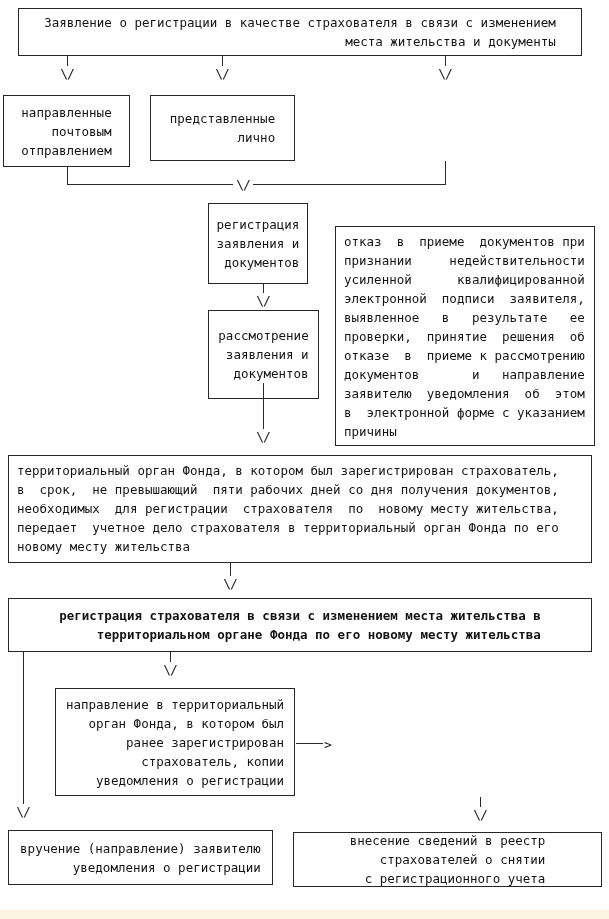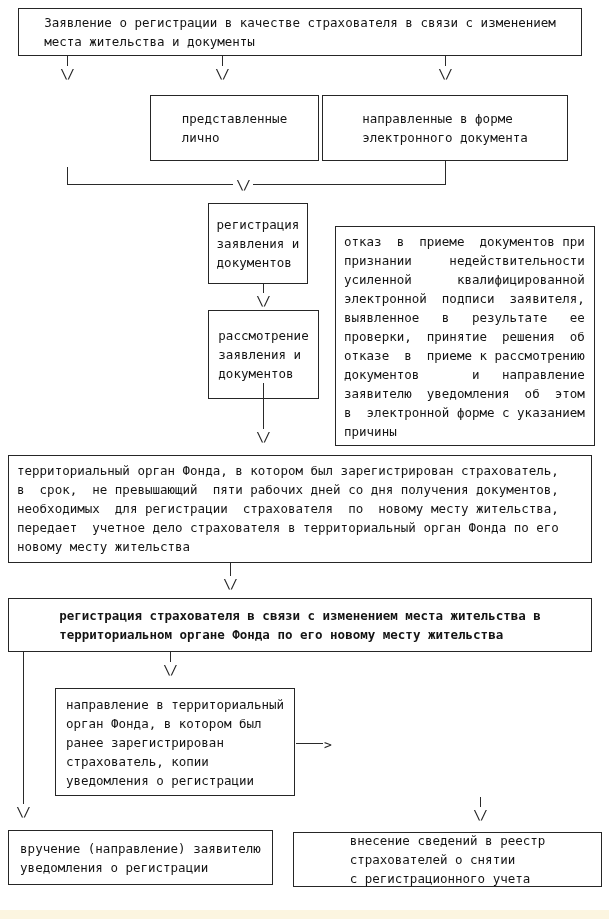--- a/index.html
+++ b/index.html
@@ -16,21 +16,21 @@
     border:1px solid #262626;
     background:#ffffff;
     box-sizing:border-box;
     font-size:12.5px;
     line-height:19px;
   }
   .center{
     display:flex;
     align-items:center;
     justify-content:center;
-    text-align:left;
+    text-align:right;
     white-space:pre-line;
     padding:2px 4px;
   }
   .pre{
     white-space:pre;
     text-align:left;
     padding:5px 8px;
   }
   .vline,.hline{
     position:absolute;
@@ -70,24 +70,25 @@
   <div class="box center" style="left:18px;top:8px;width:564px;height:48px;">Заявление о регистрации в качестве страхователя в связи с изменением
 места жительства и документы</div>
 
   <div class="vline" style="left:67px;top:56px;height:10px;"></div>
   <span class="v" style="left:67px;top:66px;">\/</span>
   <div class="vline" style="left:222px;top:56px;height:10px;"></div>
   <span class="v" style="left:222px;top:66px;">\/</span>
   <div class="vline" style="left:445px;top:56px;height:10px;"></div>
   <span class="v" style="left:445px;top:66px;">\/</span>
 
-  <div class="box center" style="left:150px;top:95px;width:169px;height:66px;">представленные
+  <div class="box center" style="left:3px;top:95px;width:127px;height:72px;">направленные
+почтовым
+отправлением</div>
+  <div class="box center" style="left:150px;top:95px;width:145px;height:66px;">представленные
 лично</div>
-  <div class="box center" style="left:322px;top:95px;width:246px;height:66px;">направленные в форме
-электронного документа</div>
 
   <div class="vline" style="left:67px;top:167px;height:17px;"></div>
   <div class="vline" style="left:445px;top:161px;height:23px;"></div>
   <div class="hline" style="left:67px;top:184px;width:379px;"></div>
   <span class="v" style="left:243px;top:177px;">\/</span>
 
   <div class="box center" style="left:208px;top:203px;width:100px;height:81px;">регистрация
 заявления и
 документов</div>
 

